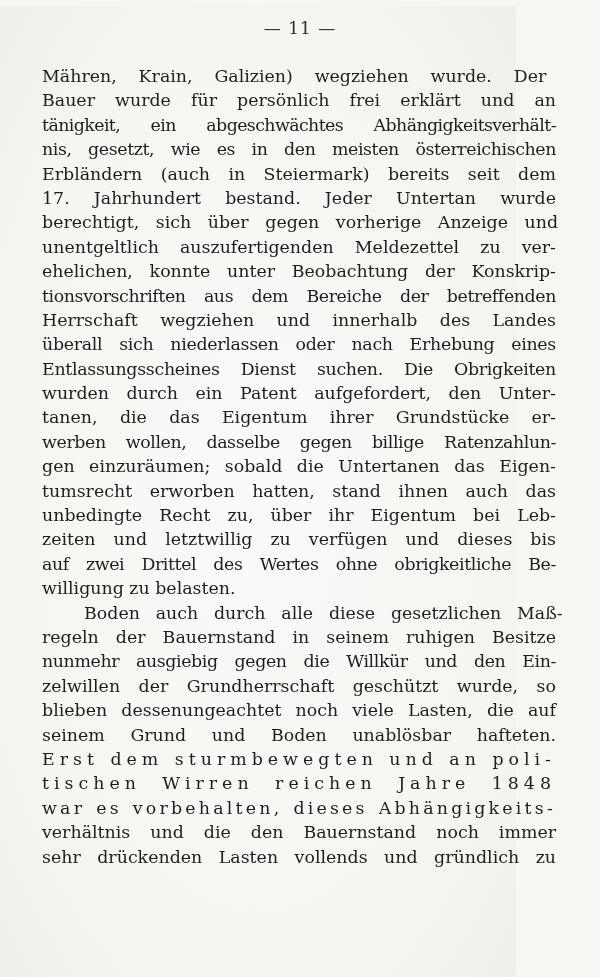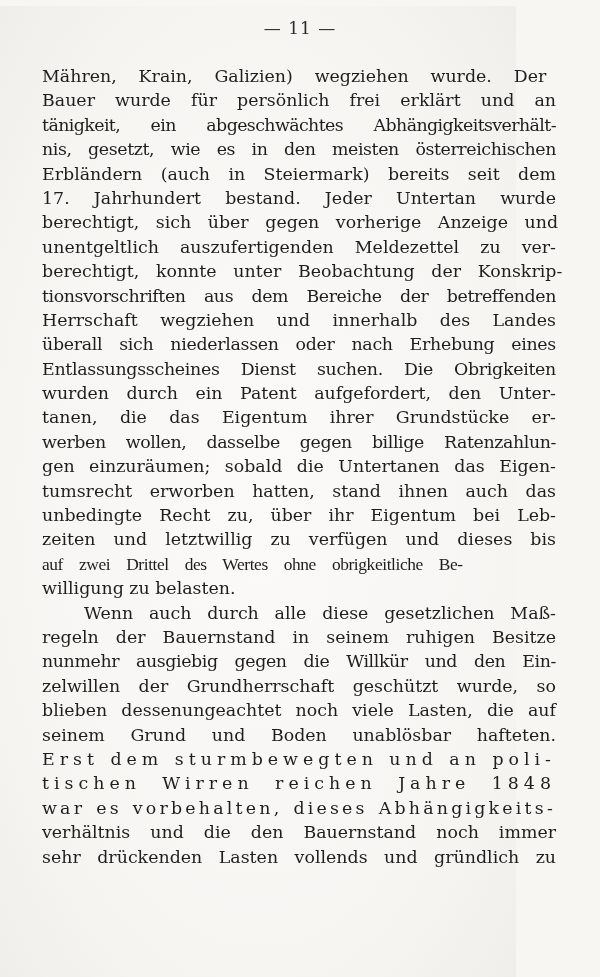--- a/index.html
+++ b/index.html
@@ -71,37 +71,37 @@
   <div class="text-block">
     <div class="paragraph">
       <span class="line" style="text-align: left; text-align-last: left; word-spacing: 16.3344px;">Mähren, Krain, Galizien) wegziehen wurde. Der</span>
       <span class="line" style="text-align: left; text-align-last: left; word-spacing: 14.5848px;">Bauer wurde für persönlich frei erklärt und an</span>
       <span class="line" style="letter-spacing: -0.6px; text-align: left; text-align-last: left; word-spacing: 25.5312px;">tänigkeit, ein abgeschwächtes Abhängigkeitsverhält-</span>
       <span class="line" style="letter-spacing: -0.4px; text-align: left; text-align-last: left; word-spacing: 11.3527px;">nis, gesetzt, wie es in den meisten österreichischen</span>
       <span class="line" style="text-align: left; text-align-last: left; word-spacing: 12.9193px;">Erbländern (auch in Steiermark) bereits seit dem</span>
       <span class="line" style="text-align: left; text-align-last: left; word-spacing: 18.625px;">17. Jahrhundert bestand. Jeder Untertan wurde</span>
       <span class="line" style="text-align: left; text-align-last: left; word-spacing: 11.0443px;">berechtigt, sich über gegen vorherige Anzeige und</span>
       <span class="line" style="text-align: left; text-align-last: left; word-spacing: 15.5547px;">unentgeltlich auszufertigenden Meldezettel zu ver-</span>
-      <span class="line" style="text-align: left; text-align-last: left; word-spacing: 11.2031px;">berechtigt, konnte unter Beobachtung der Konskrip-</span>
+      <span class="line" style="text-align: left; text-align-last: left; word-spacing: 11.2031px;">ehelichen, konnte unter Beobachtung der Konskrip-</span>
       <span class="line" style="letter-spacing: -0.4px; text-align: left; text-align-last: left; word-spacing: 13.1438px;">tionsvorschriften aus dem Bereiche der betreffenden</span>
       <span class="line" style="text-align: left; text-align-last: left; word-spacing: 16.8844px;">Herrschaft wegziehen und innerhalb des Landes</span>
       <span class="line" style="letter-spacing: -0.3px; text-align: left; text-align-last: left; word-spacing: 11.625px;">überall sich niederlassen oder nach Erhebung eines</span>
       <span class="line" style="letter-spacing: -0.3px; text-align: left; text-align-last: left; word-spacing: 15.8906px;">Entlassungsscheines Dienst suchen. Die Obrigkeiten</span>
       <span class="line" style="text-align: left; text-align-last: left; word-spacing: 11.9245px;">wurden durch ein Patent aufgefordert, den Unter-</span>
       <span class="line" style="text-align: left; text-align-last: left; word-spacing: 16.7812px;">tanen, die das Eigentum ihrer Grundstücke er-</span>
       <span class="line" style="letter-spacing: -0.4px; text-align: left; text-align-last: left; word-spacing: 14.8688px;">werben wollen, dasselbe gegen billige Ratenzahlun-</span>
       <span class="line" style="text-align: right; text-align-last: left; word-spacing: 8.96615px;">gen einzuräumen; sobald die Untertanen das Eigen-</span>
       <span class="line" style="text-align: left; text-align-last: left; word-spacing: 12.0365px;">tumsrecht erworben hatten, stand ihnen auch das</span>
       <span class="line" style="text-align: left; text-align-last: left; word-spacing: 11.5067px;">unbedingte Recht zu, über ihr Eigentum bei Leb-</span>
       <span class="line" style="text-align: left; text-align-last: left; word-spacing: 12.5246px;">zeiten und letztwillig zu verfügen und dieses bis</span>
-      <span class="line" style="letter-spacing: -0.4px; text-align: left; text-align-last: left; word-spacing: 12.0089px; font-family: Liberation Serif, serif;">auf zwei Drittel des Wertes ohne obrigkeitliche Be-</span>
+      <span class="line" style="letter-spacing: -0.4px; text-align: left; text-align-last: left; word-spacing: 12.0089px;">auf zwei Drittel des Wertes ohne obrigkeitliche Be-</span>
       <span class="line last">willigung zu belasten.</span>
     </div>
     <div class="paragraph">
-      <span class="line indent" style="text-align: left; text-align-last: left; word-spacing: 10.263px;">Wenn auch durch alle diese gesetzlichen Maß-</span>
+      <span class="line indent" style="text-align: left; text-align-last: left; word-spacing: 10.263px;">Boden auch durch alle diese gesetzlichen Maß-</span>
       <span class="line" style="text-align: left; text-align-last: left; word-spacing: 11.5182px;">regeln der Bauernstand in seinem ruhigen Besitze</span>
       <span class="line" style="letter-spacing: -0.4px; text-align: left; text-align-last: left; word-spacing: 11.7812px;">nunmehr ausgiebig gegen die Willkür und den Ein-</span>
       <span class="line" style="text-align: left; text-align-last: left; word-spacing: 12.9281px;">zelwillen der Grundherrschaft geschützt wurde, so</span>
       <span class="line" style="text-align: left; text-align-last: left; word-spacing: 8.58333px;">blieben dessenungeachtet noch viele Lasten, die auf</span>
       <span class="line" style="text-align: left; text-align-last: left; word-spacing: 20.0969px;">seinem Grund und Boden unablösbar hafteten.</span>
       <span class="line spaced-wide" style="text-align: left; text-align-last: left; word-spacing: 0.9375px;">Erst dem sturmbewegten und an poli-</span>
       <span class="line spaced-wide" style="text-align: left; text-align-last: left; word-spacing: 10.9297px;">tischen Wirren reichen Jahre 1848</span>
       <span class="line spaced" style="text-align: left; text-align-last: left; word-spacing: 2.28125px;">war es vorbehalten, dieses Abhängigkeits-</span>
       <span class="line" style="text-align: left; text-align-last: left; word-spacing: 14.487px;">verhältnis und die den Bauernstand noch immer</span>
       <span class="line" style="text-align: right; text-align-last: left; word-spacing: 10.9714px;">sehr drückenden Lasten vollends und gründlich zu</span>

